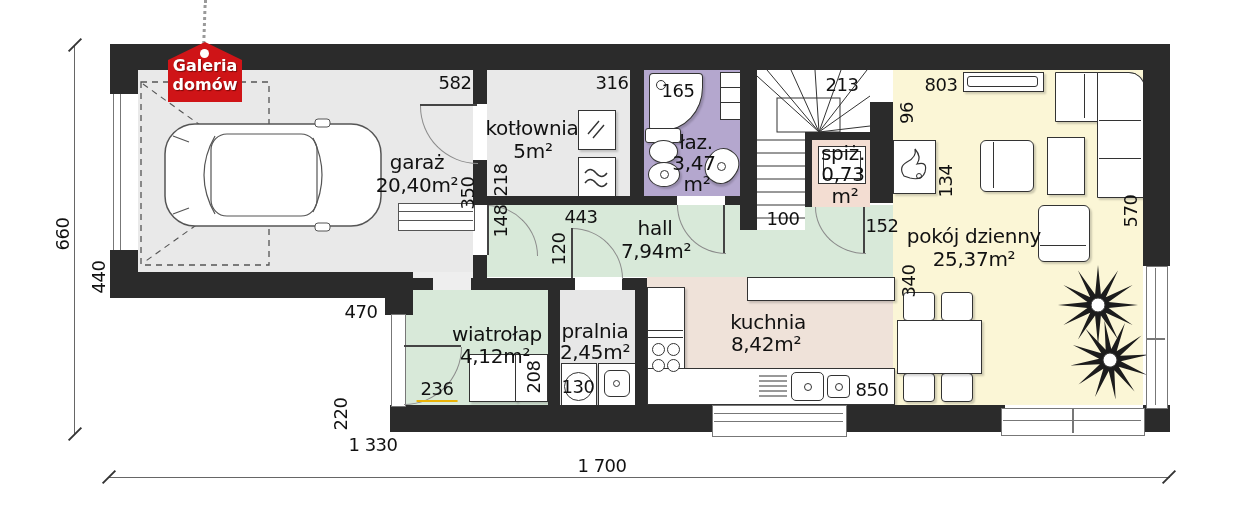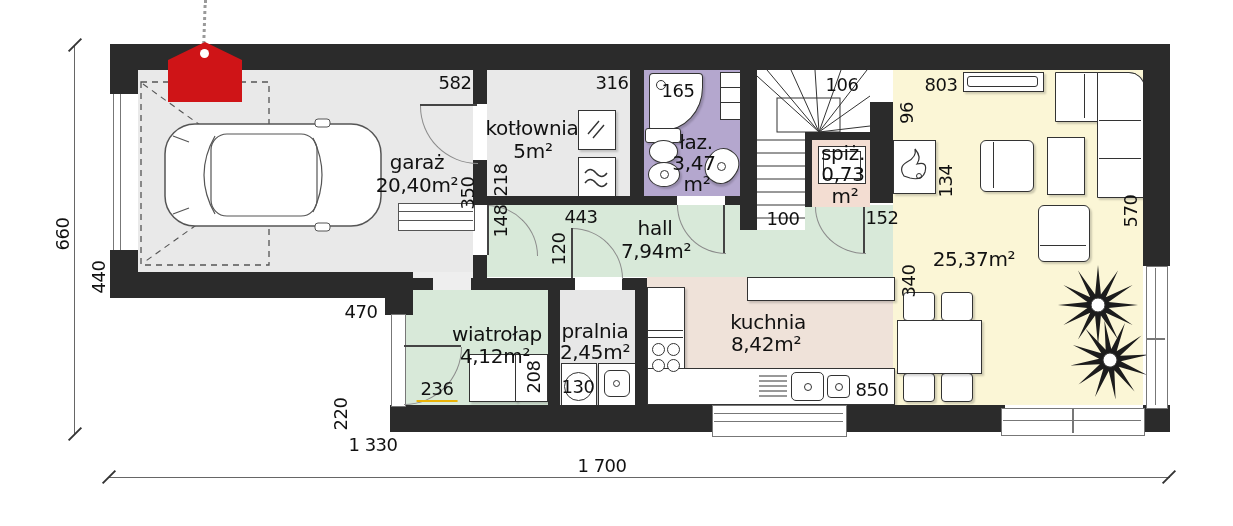--- a/index.html
+++ b/index.html
@@ -238,40 +238,45 @@
   <div class="rarea" style="left:843px;top:174px">0,73</div>
   <div class="rarea" style="left:845px;top:196px">m²</div>
   <div class="rname" style="left:655px;top:228px">hall</div>
   <div class="rarea" style="left:656px;top:251px">7,94m²</div>
   <div class="rname" style="left:497px;top:334px">wiatrołap</div>
   <div class="rarea" style="left:495px;top:356px">4,12m²</div>
   <div class="rname" style="left:595px;top:331px">pralnia</div>
   <div class="rarea" style="left:595px;top:352px">2,45m²</div>
   <div class="rname" style="left:768px;top:322px">kuchnia</div>
   <div class="rarea" style="left:766px;top:344px">8,42m²</div>
+  <div class="rname" style="left:974px;top:236px">pokój dzienny</div>
   <div class="rarea" style="left:974px;top:259px">25,37m²</div>
 
   <div class="dim" style="left:455px;top:82px">582</div>
   <div class="dim" style="left:612px;top:82px">316</div>
   <div class="dim rot" style="left:500px;top:180px">218</div>
   <div class="dim rot" style="left:467px;top:193px">350</div>
   <div class="dim" style="left:678px;top:90px">165</div>
-  <div class="dim" style="left:842px;top:84px">106</div>
+  <div class="dim" style="left:842px;top:84px">213</div>
   <div class="dim" style="left:941px;top:84px">803</div>
   <div class="dim rot" style="left:906px;top:113px">96</div>
   <div class="dim rot" style="left:945px;top:181px">134</div>
   <div class="dim rot" style="left:1130px;top:211px">570</div>
   <div class="dim rot" style="left:500px;top:221px">148</div>
   <div class="dim" style="left:581px;top:216px">443</div>
   <div class="dim rot" style="left:558px;top:249px">120</div>
   <div class="dim" style="left:783px;top:218px">100</div>
-  <div class="dim" style="left:882px;top:217px">152</div>
+  <div class="dim" style="left:882px;top:225px">152</div>
   <div class="dim rot" style="left:908px;top:281px">340</div>
   <div class="dim ul" style="left:437px;top:390px">236</div>
   <div class="dim rot" style="left:533px;top:377px">208</div>
   <div class="dim" style="left:578px;top:386px">130</div>
   <div class="dim" style="left:872px;top:389px">850</div>
 
   <div class="chain"></div>
   <div class="logo-tag"></div>
   <div class="logo-hole"></div>
+  <div class="logo-text">
+    <div>Galeria</div>
+    <div>domów</div>
+  </div>
 
 </div>
 
 </body></html>

